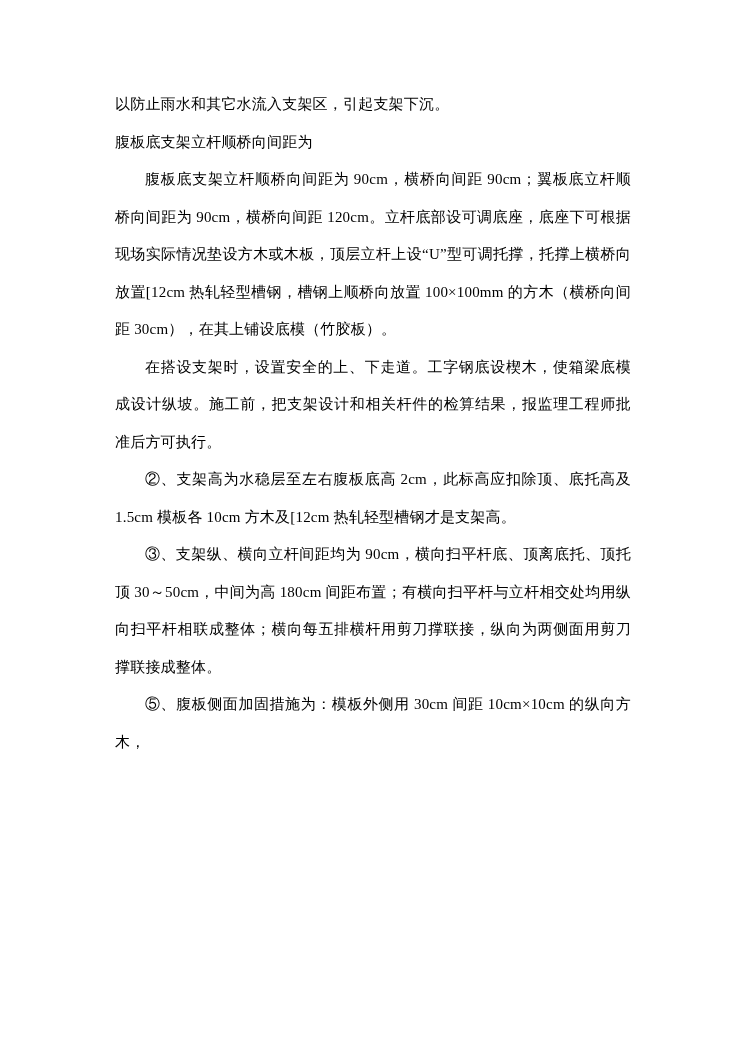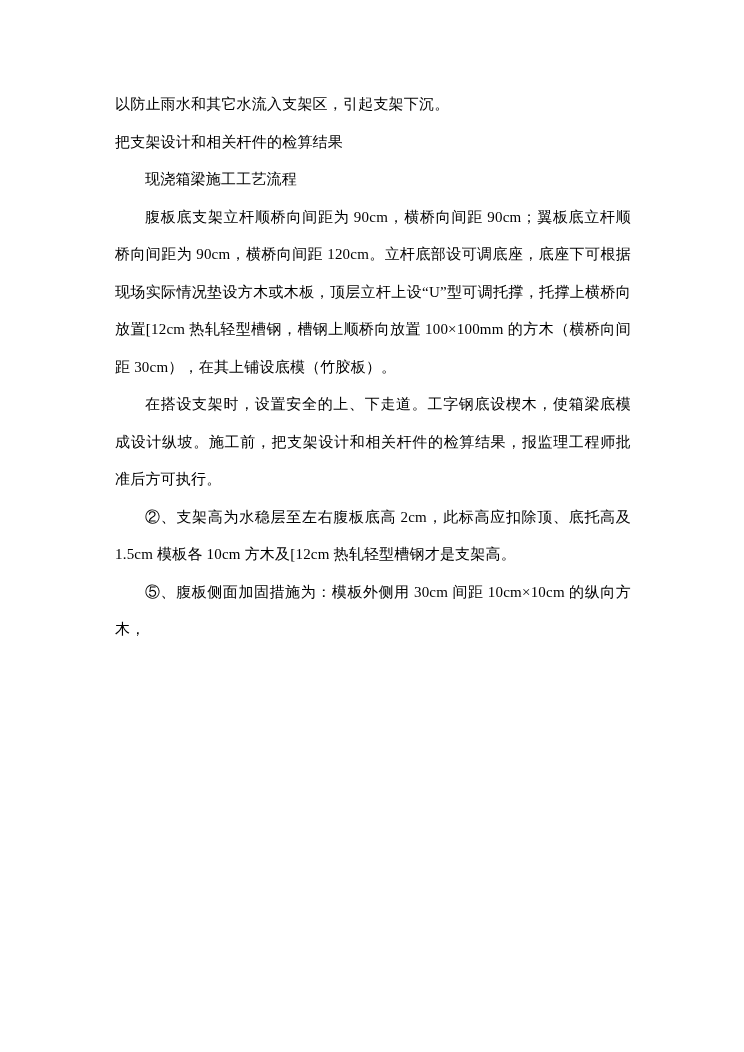--- a/index.html
+++ b/index.html
@@ -33,20 +33,20 @@
     font-size: 15.5px;
     line-height: 39px;
   }
 </style>
 </head>
 <body>
 
 <div class="page">
   <div class="content">
     <div class="para">以防止雨水和其它水流入支架区，引起支架下沉。</div>
-    <div class="para">把支架设计和相关杆件的检算结果</div>
-    <div class="para indent2">现浇箱梁施工工艺流程</div>
+    <div class="para">腹板底支架立杆顺桥向间距为</div>
     <div class="para indent2">腹板底支架立杆顺桥向间距为 90cm，横桥向间距 90cm；翼板底立杆顺桥向间距为 90cm，横桥向间距 120cm。立杆底部设可调底座，底座下可根据现场实际情况垫设方木或木板，顶层立杆上设“U”型可调托撑，托撑上横桥向放置[12cm 热轧轻型槽钢，槽钢上顺桥向放置 100×100mm 的方木（横桥向间距 30cm），在其上铺设底模（竹胶板）。</div>
     <div class="para indent2">在搭设支架时，设置安全的上、下走道。工字钢底设楔木，使箱梁底模成设计纵坡。施工前，把支架设计和相关杆件的检算结果，报监理工程师批准后方可执行。</div>
     <div class="para indent2">②、支架高为水稳层至左右腹板底高 2cm，此标高应扣除顶、底托高及 1.5cm 模板各 10cm 方木及[12cm 热轧轻型槽钢才是支架高。</div>
+    <div class="para indent2">③、支架纵、横向立杆间距均为 90cm，横向扫平杆底、顶离底托、顶托顶 30～50cm，中间为高 180cm 间距布置；有横向扫平杆与立杆相交处均用纵向扫平杆相联成整体；横向每五排横杆用剪刀撑联接，纵向为两侧面用剪刀撑联接成整体。</div>
     <div class="para indent2">⑤、腹板侧面加固措施为：模板外侧用 30cm 间距 10cm×10cm 的纵向方木，</div>
   </div>
 </div>
 
 </body></html>

